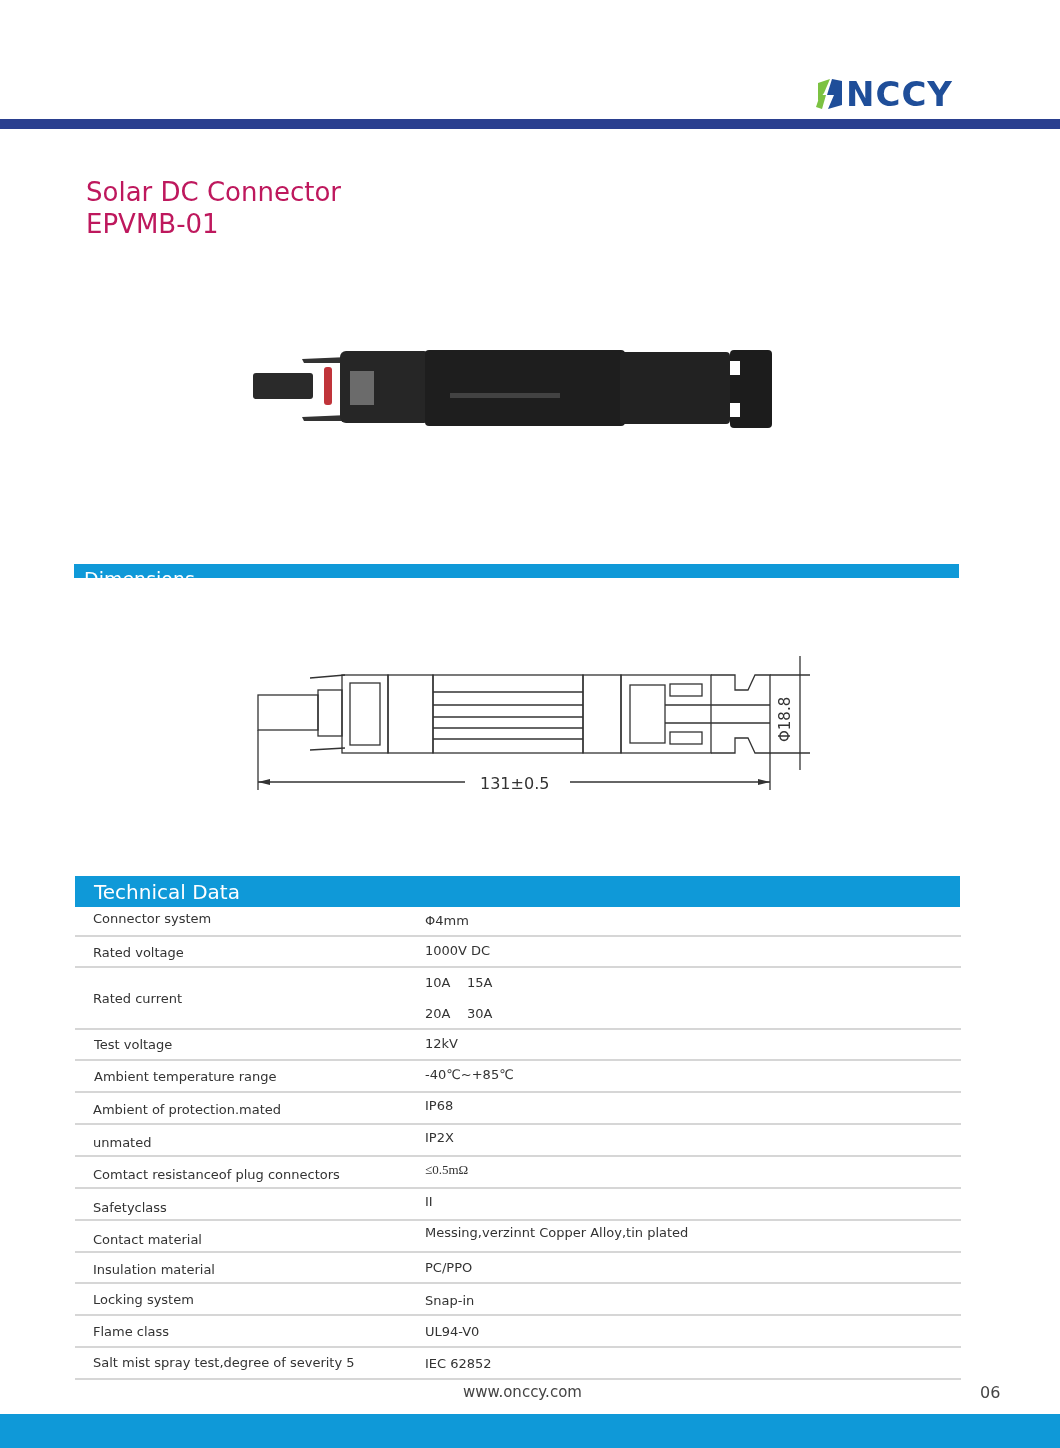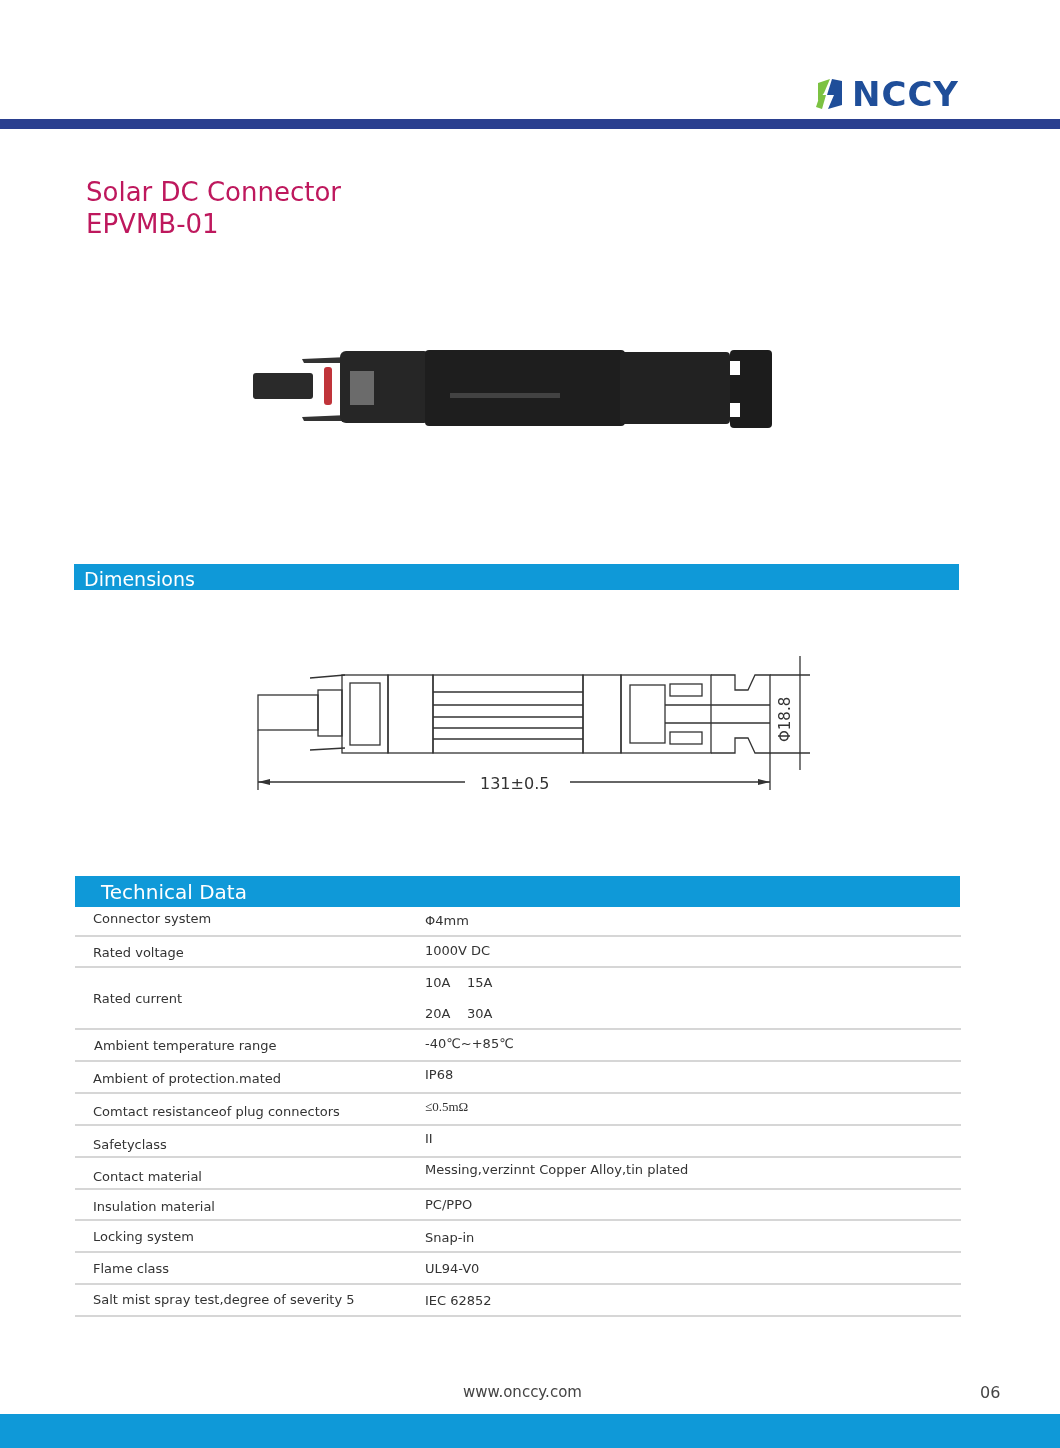--- a/index.html
+++ b/index.html
@@ -1,29 +1,29 @@
 <!DOCTYPE html>
 <html><head>
 <meta charset="utf-8">
 <style>
   html, body { margin:0; padding:0; background:#ffffff; }
   body { width:1060px; height:1448px; position:relative; overflow:hidden;
          font-family:"DejaVu Sans", "Liberation Sans", sans-serif; color:#2b2b2b; }
   .logo { position:absolute; left:814px; top:74px; height:40px; display:flex; align-items:center; }
   .logo-text { font-family:"DejaVu Sans", sans-serif; font-weight:bold; font-size:34px;
-               color:#1f4e99; letter-spacing:1px; line-height:40px; margin-left:8px; }
+               color:#1f4e99; letter-spacing:1px; line-height:40px; margin-left:2px; }
   .top-bar { position:absolute; left:0; top:119px; width:1060px; height:10px; background:#2a3f8f; }
   .title { position:absolute; left:86px; top:176px; font-size:26px; line-height:32px; color:#be185d; font-weight:normal; }
   .title div { white-space:nowrap; }
   .photo { position:absolute; left:250px; top:345px; width:530px; height:90px; }
   .section-bar { position:absolute; background:#0f99d8; color:#fff; font-size:19px; line-height:30px; }
-  .dims-bar { left:74px; top:564px; width:885px; height:26px; }
+  .dims-bar { left:74px; top:564px; width:885px; height:14px; }
   .dims-bar span { padding-left:10px; }
   .tech-bar { left:75px; top:876px; width:885px; height:31px; }
-  .tech-bar span { padding-left:26px; font-size:20px; line-height:32px; }
+  .tech-bar span { padding-left:19px; font-size:20px; line-height:32px; }
   .drawing { position:absolute; left:250px; top:650px; width:590px; height:160px; }
   .tbl { position:absolute; left:75px; top:907px; width:886px; }
   .row { position:relative; border-bottom:2px solid #d6d6d6; font-size:13px; color:#333; }
   .row .k { position:absolute; left:18px; white-space:nowrap; }
   .row .v { position:absolute; left:350px; white-space:nowrap; }
   .footer-url { position:absolute; left:463px; top:1383px; font-size:15px; color:#444;text-align:center; }
   .footer-page { position:absolute; left:980px; top:1383px; font-size:16px; color:#444; }
   .bottom-bar { position:absolute; left:0; top:1414px; width:1060px; height:34px; background:#0f99d8; }
 </style>
 </head>
@@ -109,27 +109,35 @@
   </div>
   <div class="row" style="height:29px">
     <span class="k" style="top:8px">Rated voltage</span>
     <span class="v" style="top:6px">1000V DC</span>
   </div>
   <div class="row" style="height:60px">
     <span class="k" style="top:23px">Rated current</span>
     <span class="v" style="top:7px; white-space:pre">10A    15A</span>
     <span class="v" style="top:38px; white-space:pre">20A    30A</span>
   </div>
+  <div class="row" style="height:29px">
+    <span class="k" style="top:7px; left:19px">Test voltage</span>
+    <span class="v" style="top:6px">12kV</span>
+  </div>
   <div class="row" style="height:30px">
     <span class="k" style="top:8px; left:19px">Ambient temperature range</span>
     <span class="v" style="top:6px">-40℃~+85℃</span>
   </div>
   <div class="row" style="height:30px">
     <span class="k" style="top:9px">Ambient of protection.mated</span>
     <span class="v" style="top:5px">IP68</span>
+  </div>
+  <div class="row" style="height:30px">
+    <span class="k" style="top:10px">unmated</span>
+    <span class="v" style="top:5px">IP2X</span>
   </div>
   <div class="row" style="height:30px">
     <span class="k" style="top:10px">Comtact resistanceof plug connectors</span>
     <span class="v" style="top:5px; font-family:Liberation Serif, serif">≤0.5mΩ</span>
   </div>
   <div class="row" style="height:30px">
     <span class="k" style="top:11px">Safetyclass</span>
     <span class="v" style="top:5px">II</span>
   </div>
   <div class="row" style="height:30px">

